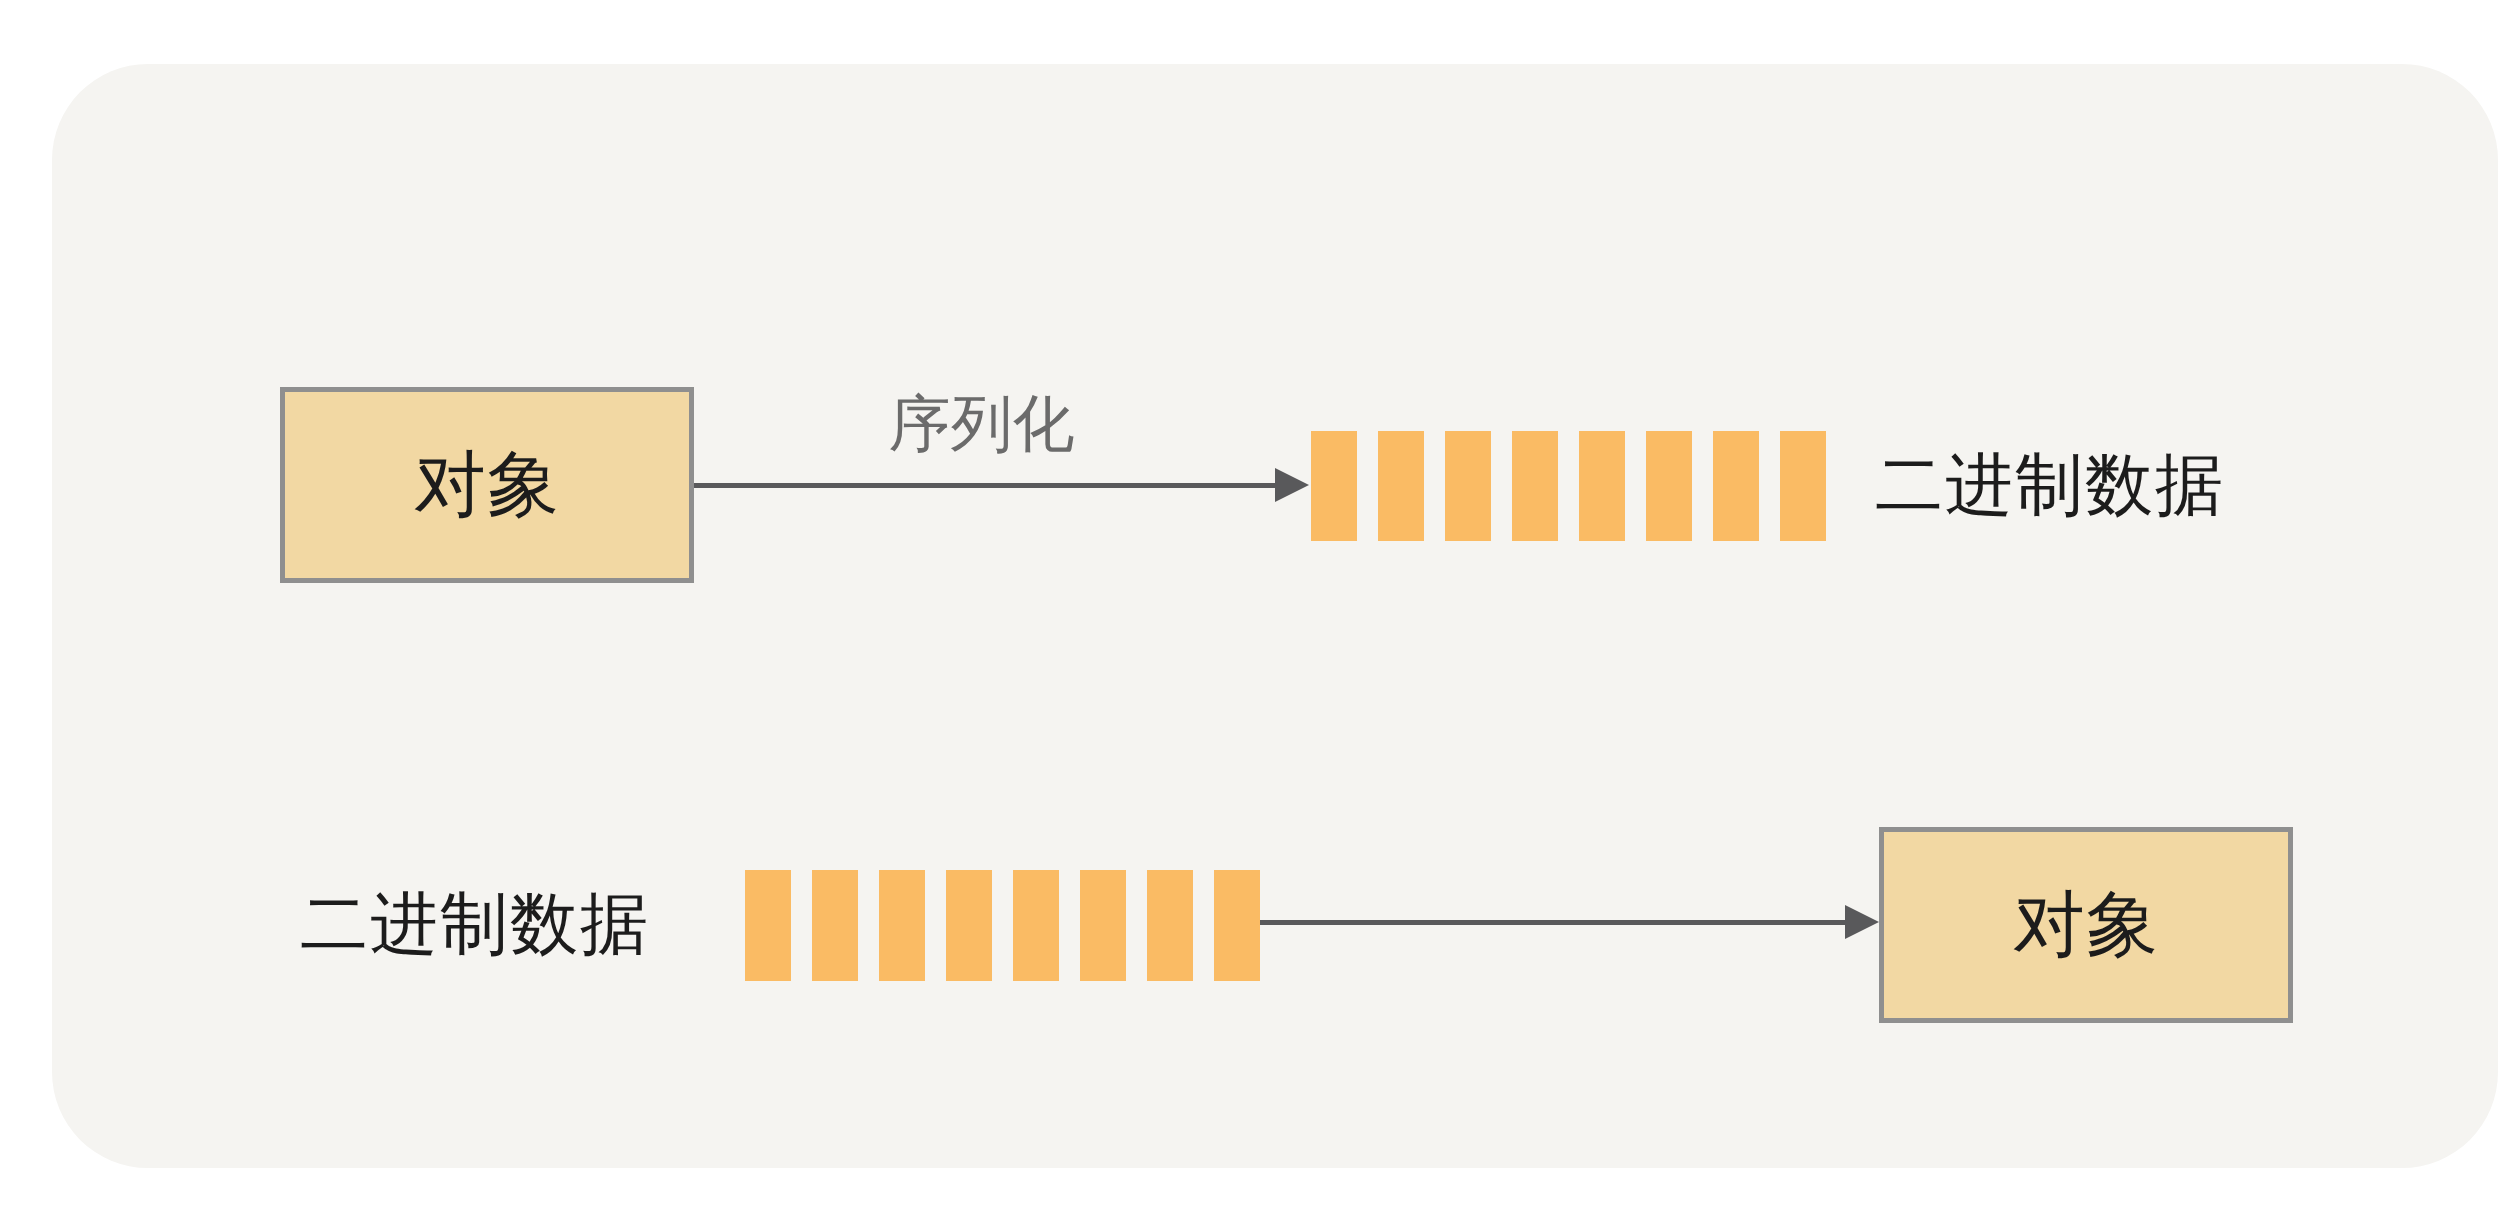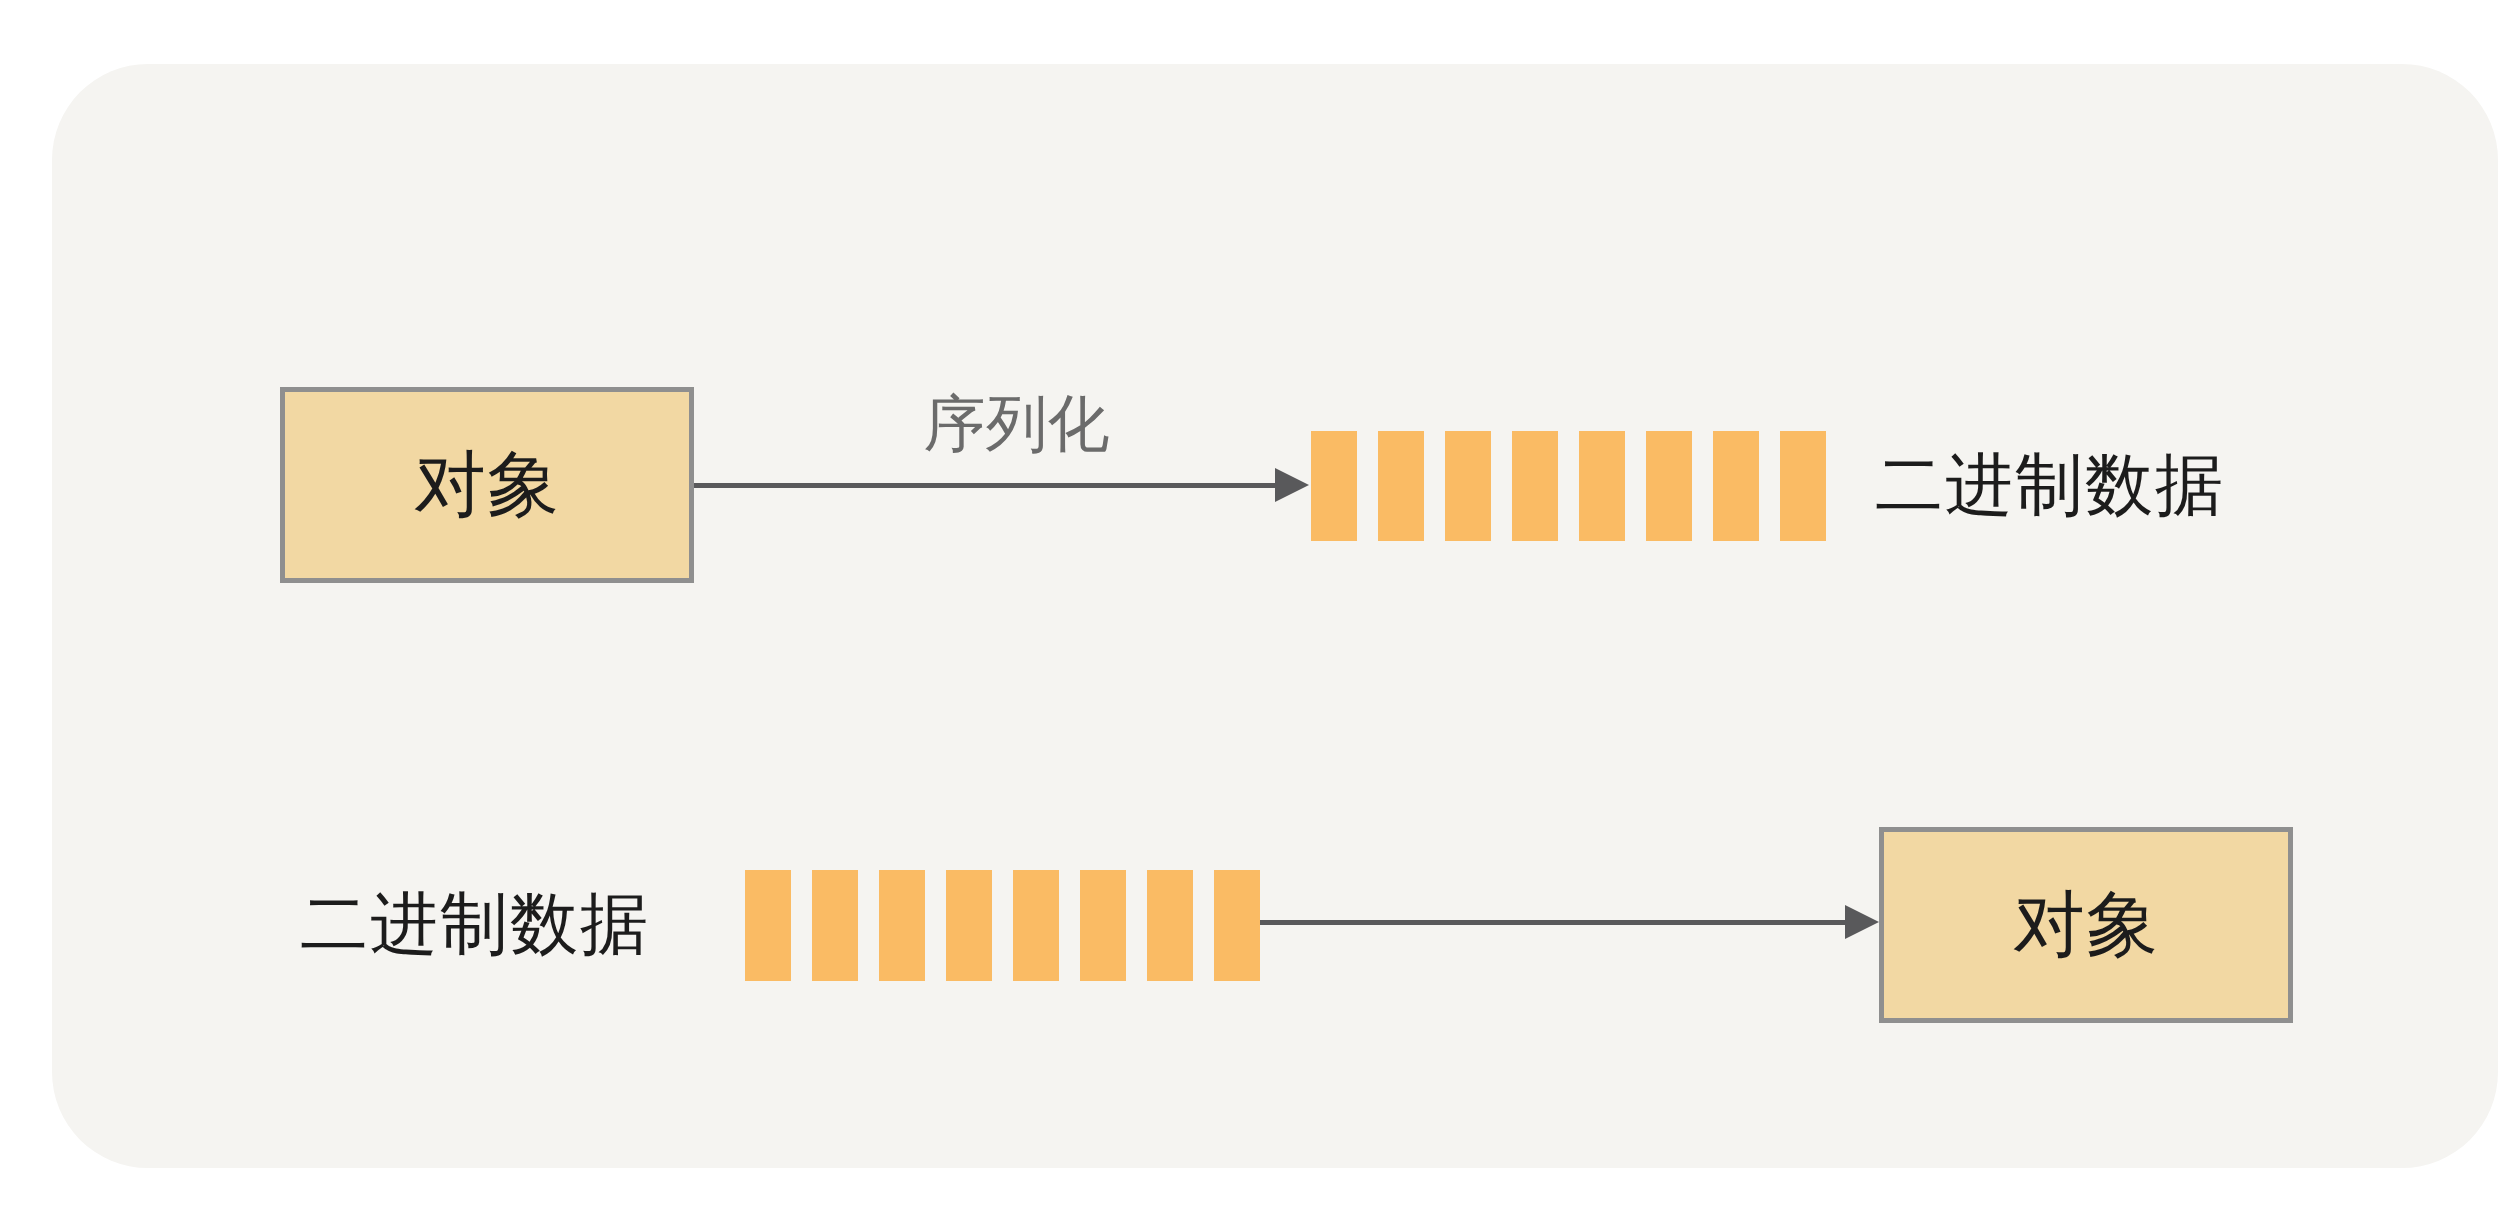--- a/index.html
+++ b/index.html
@@ -66,21 +66,21 @@
   .arrow-head-top{ left:1223px; top:404px; }
   .arrow-head-bottom{ left:1793px; top:841px; }
   .arrow-label{
     position:absolute;
     font-size:62px;
     line-height:64px;
     color:var(--label-gray);
     text-align:center;
     white-space:nowrap;
   }
-  .arrow-label-top{ left:657px; width:615px; top:328px; }
+  .arrow-label-top{ left:622px; width:615px; top:328px; }
   .arrow-label-bottom{ left:1208px; width:619px; top:765px; }
   
   .bars{
     position:absolute;
     display:flex;
     gap:21px;
   }
   .bars-top{ left:1259px; top:367px; height:110px; }
   .bars-bottom{ left:693px; top:806px; height:111px; }
   .bars .bar{

